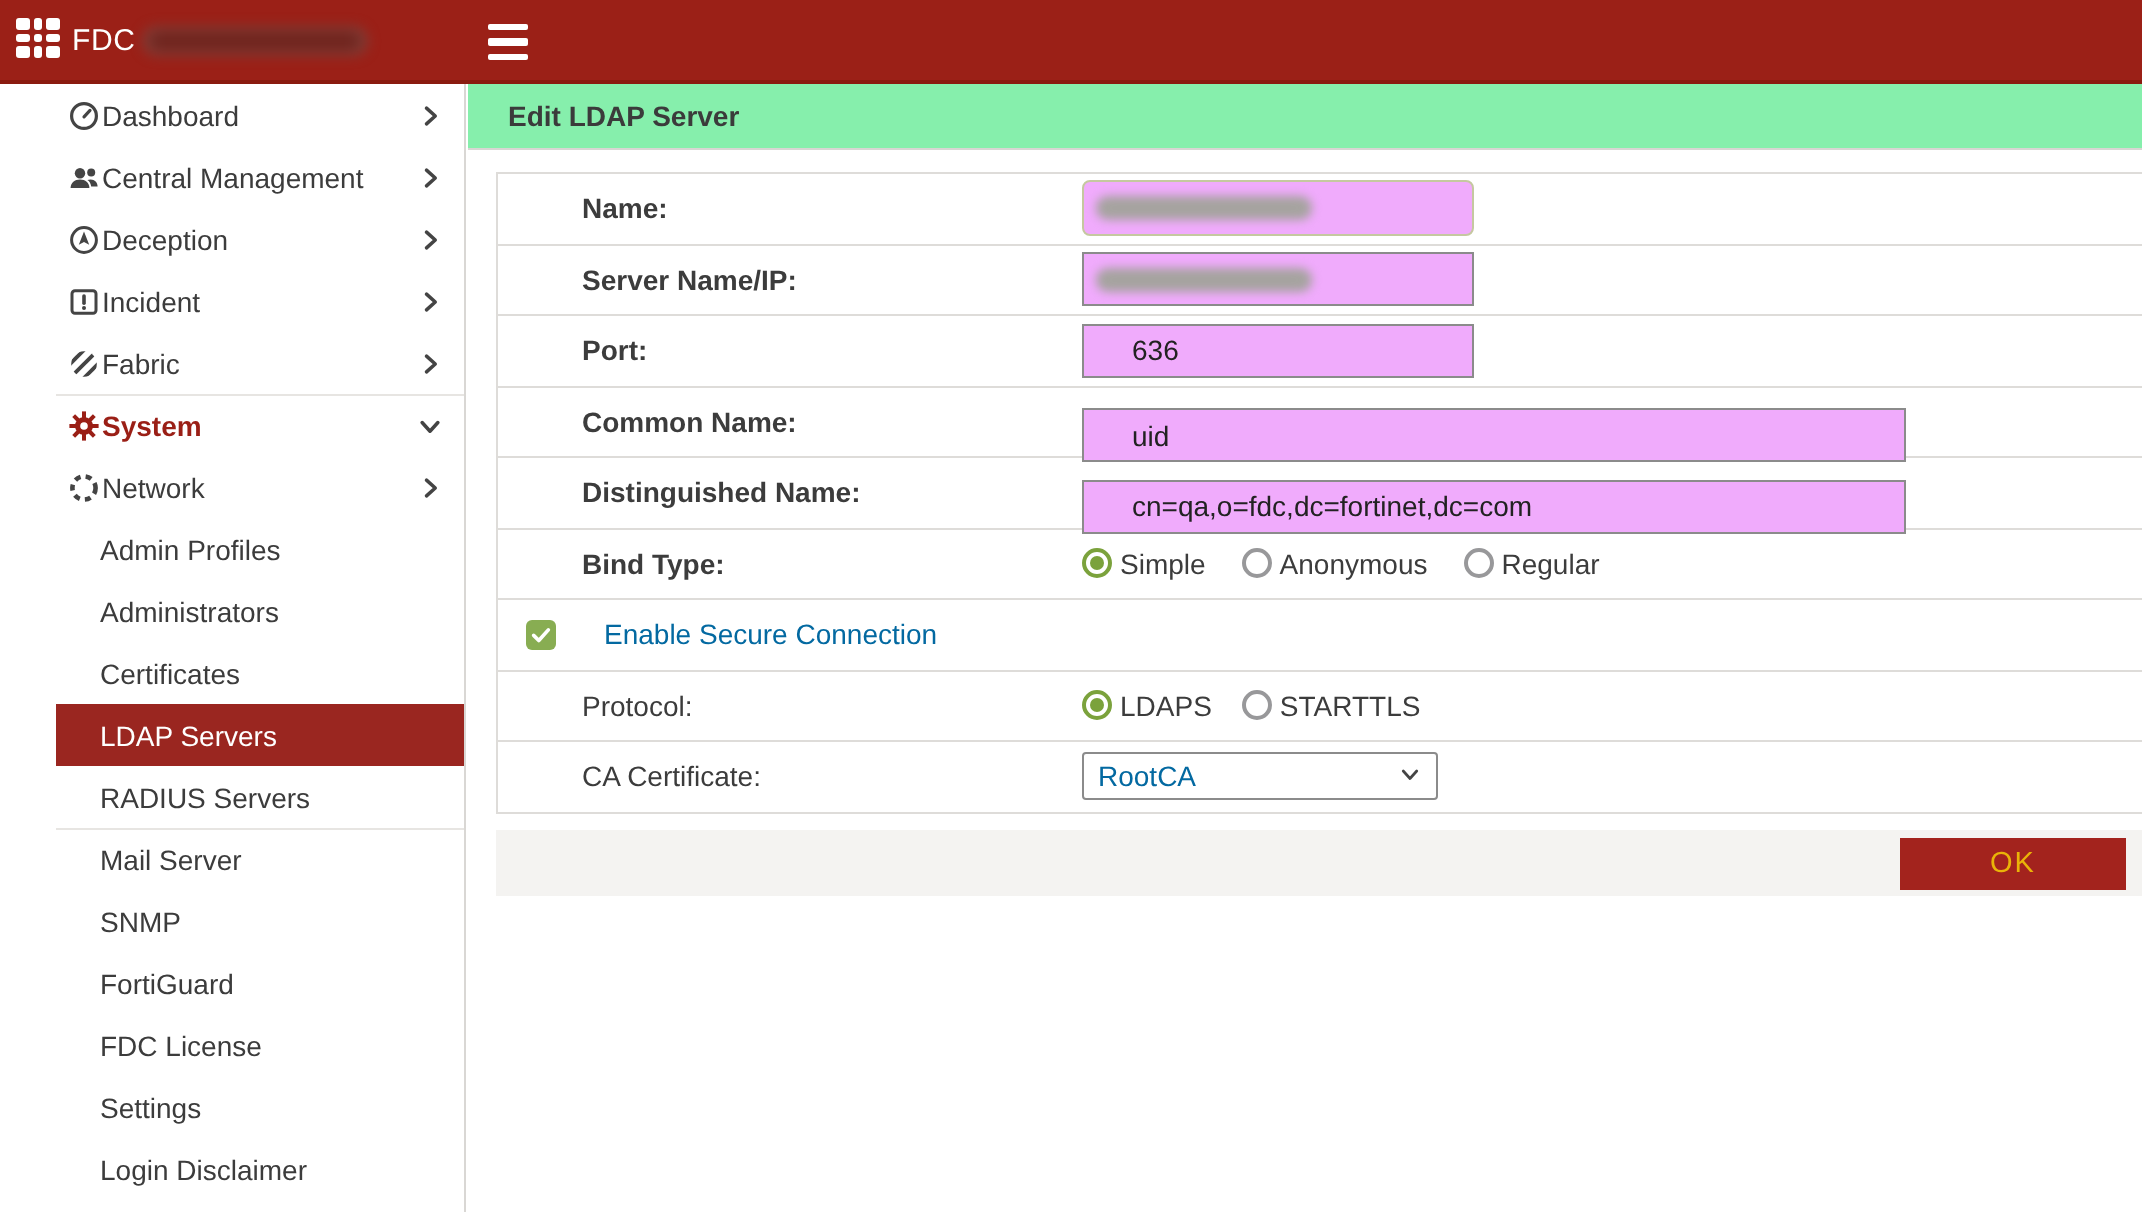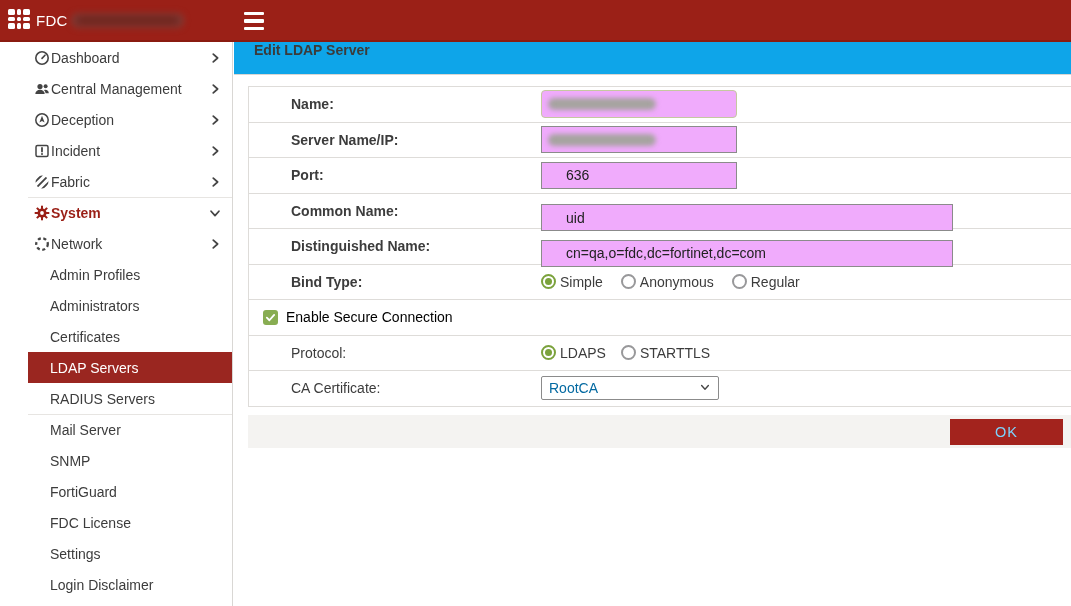--- a/index.html
+++ b/index.html
@@ -21,21 +21,21 @@
   .nav-item .ico { width:16px; height:16px; flex:0 0 16px; display:flex; align-items:center; justify-content:center; }
   .nav-item .lbl { margin-left:1px; padding-left:0; }
   .nav-item .lbl, .sub-item .lbl { white-space:nowrap; }
   .nav-item .chev { margin-left:auto; width:14px; height:14px; }
   .sep-top { border-top:1px solid #e7e5e2; }
   .system-item { color:#9a1f16; font-weight:bold; }
   .sub-item { height:31px; display:flex; align-items:center; padding-left:22px; font-size:14px; color:#3c3c3c; cursor:pointer; }
   .sub-item.selected { background:#9a2620; color:#fff; }
 
   
-  .header-bar { position:absolute; left:234px; top:42px; width:837px; height:33px; background:#0ea5e9; border-bottom:1px solid #d8d6d3; display:flex; padding-left:20px; }
+  .header-bar { position:absolute; left:234px; top:42px; width:837px; height:33px; background:#86efac; border-bottom:1px solid #d8d6d3; display:flex; align-items:center; padding-left:20px; }
   .header-bar .title { font-size:14px; font-weight:bold; color:#3b3b3b; }
 
   .form { position:absolute; left:248px; top:86px; width:823px; border-left:1px solid #dedcd9; border-top:1px solid #dedcd9; }
   .frow { height:35.5px; display:flex; align-items:center; border-bottom:1px solid #dedcd9; padding-left:14px; background:#fff; }
   .flabel { width:250px; font-size:14px; color:#3c3c3c;margin-left:28px; }
   .flabel.bold { font-weight:bold; }
   .ffield { display:flex; align-items:center; }
 
   input.txt { height:27px; border:1px solid #8b8b8b; font-family:"Liberation Sans",sans-serif; font-size:14px; color:#222; padding:0 24px; background:#f0abfc; }
   .w-sm { width:196px; }
@@ -44,26 +44,26 @@
   .redacted-wrap { position:relative; }
   .redacted-val { position:absolute; left:7px; top:8px; width:108px; height:12px; border-radius:6px; background:#a6a3a0; filter:blur(2.5px); pointer-events:none; }
 
   .radio { width:15px; height:15px; border-radius:50%; border:2px solid #98989a; background:#fff; display:inline-block; position:relative; cursor:pointer; flex:0 0 15px; }
   .radio.checked { border-color:#7ba23c; }
   .radio.checked::after { content:""; position:absolute; inset:2px; border-radius:50%; background:#7ba23c; }
   .rlabel { font-size:14px; color:#3c3c3c; margin-left:4px; cursor:pointer; }
   .rgap { width:18px; }
 
   .checkbox { width:15px; height:15px; border-radius:3px; background:#88ad52; display:flex; align-items:center; justify-content:center; cursor:pointer; flex:0 0 15px; }
-  .cblabel { font-size:14px; color:#000000; margin-left:8px; }
+  .cblabel { font-size:14px; color:#0369a1; margin-left:24px; }
 
   .select { width:178px; height:24px; border:1px solid #8b8b8b; border-radius:2px; background:#fff; display:flex; align-items:center; justify-content:space-between; padding:0 7px; font-size:14px; color:#0369a1; cursor:pointer; }
 
   .footer { position:absolute; left:248px; top:415px; width:823px; height:33px; background:#f4f3f1; }
-  .ok-button { position:absolute; right:8px; top:4px; width:113px; height:26px; background:#a3231d; color:#7dd3fc; border:none; font-family:"Liberation Sans",sans-serif; font-size:14.5px; letter-spacing:1px; display:flex; align-items:center; justify-content:center; cursor:pointer; }
+  .ok-button { position:absolute; right:8px; top:4px; width:113px; height:26px; background:#a3231d; color:#eab308; border:none; font-family:"Liberation Sans",sans-serif; font-size:14.5px; letter-spacing:1px; display:flex; align-items:center; justify-content:center; cursor:pointer; }
 </style>
 </head>
 <body>
 
 <div class="stage">
 
   <div class="topbar">
     <div class="logo">
       <span></span>
         <span></span>

